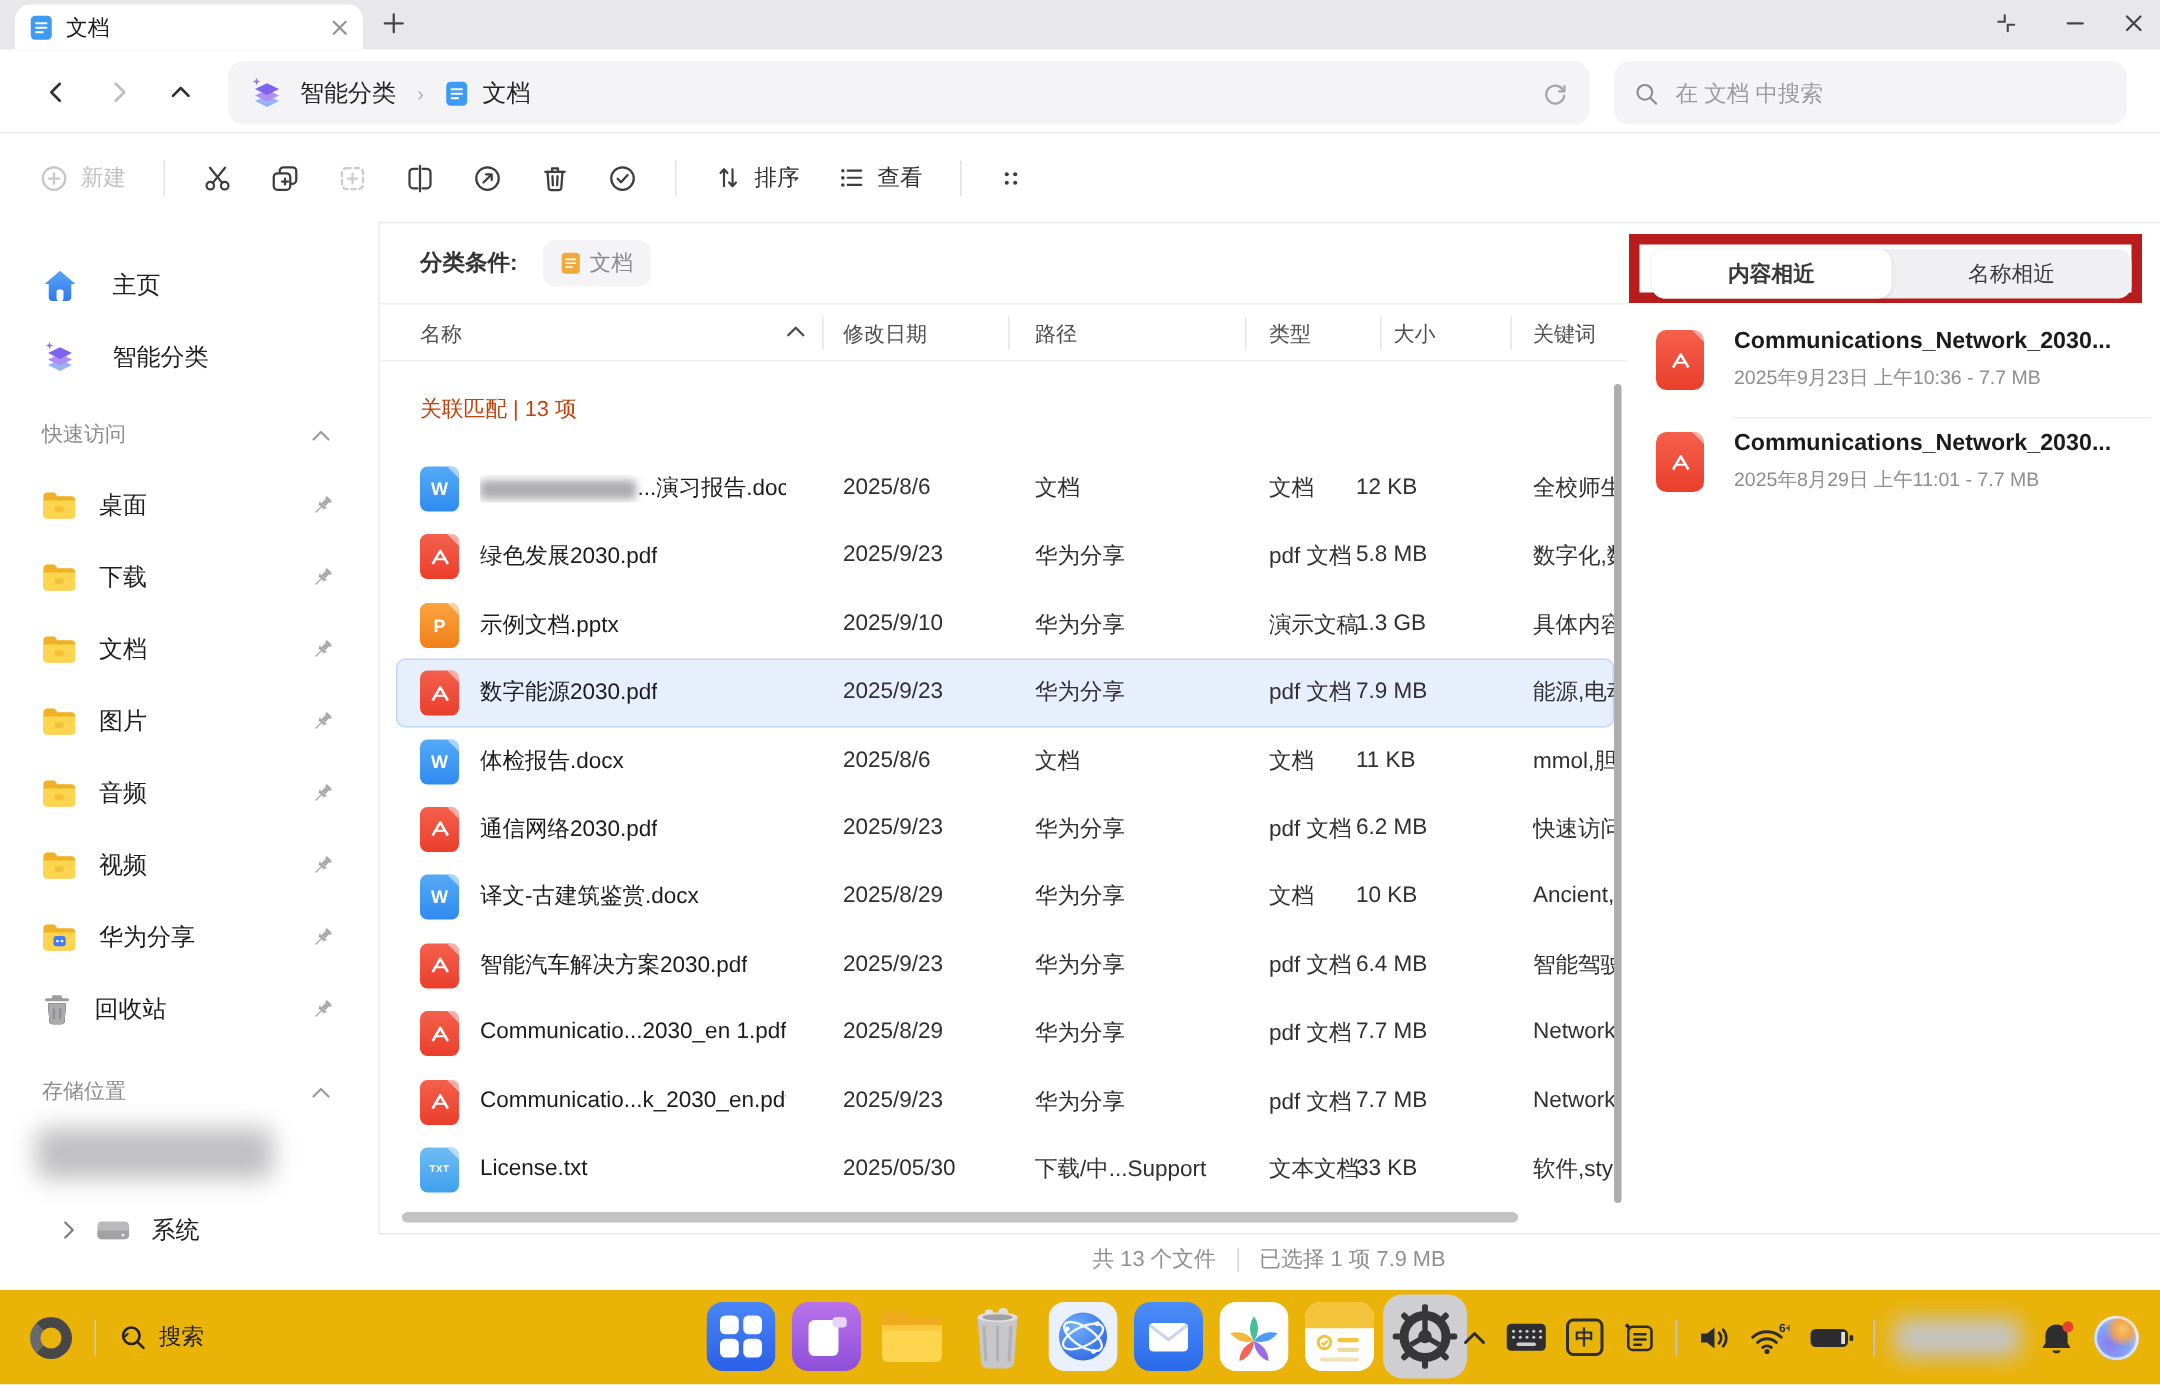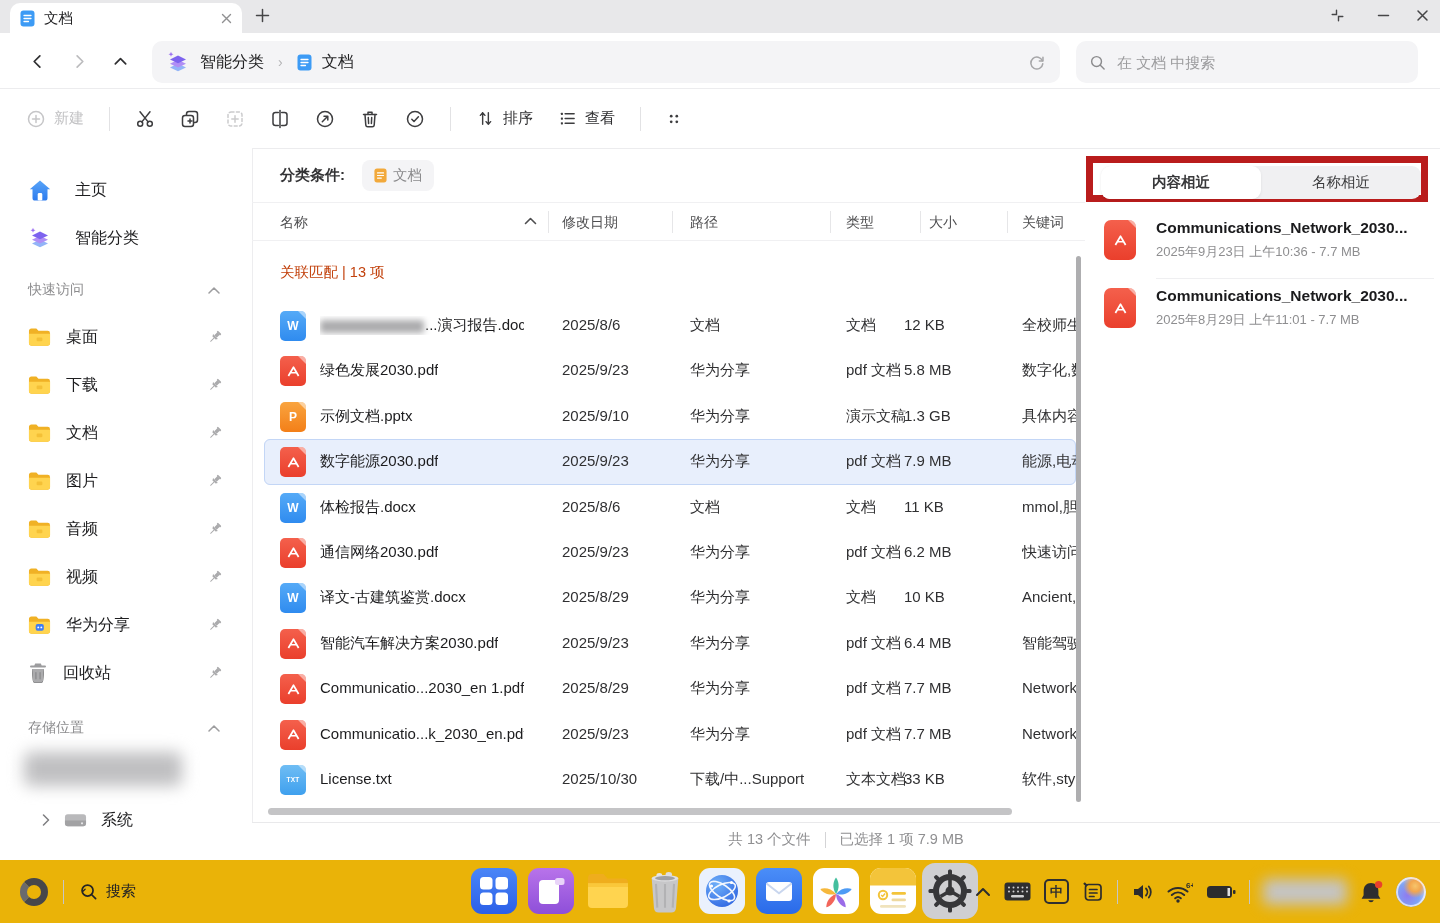--- a/index.html
+++ b/index.html
@@ -722,21 +722,21 @@
       <span class="fcell fname">Communicatio...k_2030_en.pdf</span>
       <span class="fcell fdate">2025/9/23</span>
       <span class="fcell fpath">华为分享</span>
       <span class="fcell fkind">pdf 文档</span>
       <span class="fcell fsize">7.7 MB</span>
       <span class="fcell fkw">Network</span>
     </div>
     <div class="frow">
       <span class="ficon t-txt">TXT</span>
       <span class="fcell fname">License.txt</span>
-      <span class="fcell fdate">2025/10/30</span>
+      <span class="fcell fdate">2025/05/30</span>
       <span class="fcell fpath">下载/中...Support</span>
       <span class="fcell fkind">文本文档</span>
       <span class="fcell fsize">33 KB</span>
       <span class="fcell fkw">软件,styl</span>
     </div>
   </div>
 <div class="vscroll"></div>
 <div class="hscroll"></div>
 <div class="bottomline"></div>
 <div class="statusline">

